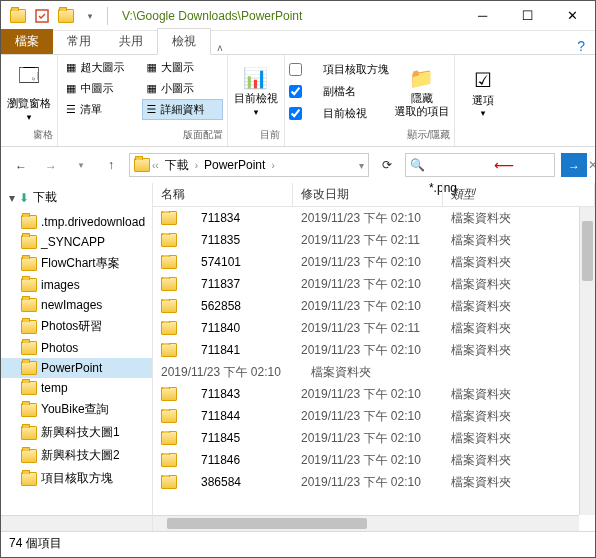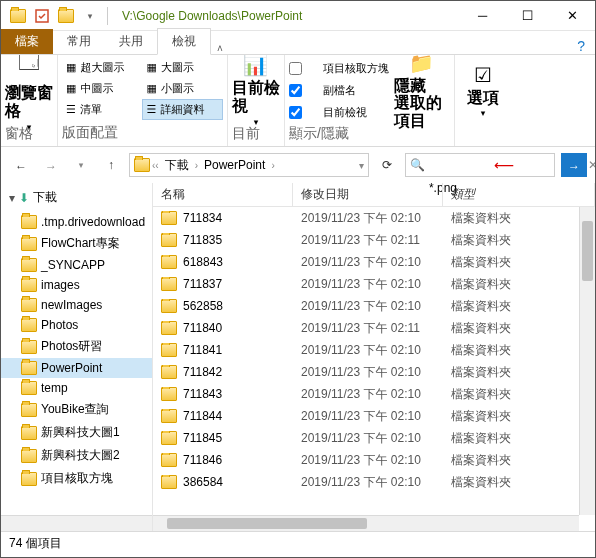--- a/index.html
+++ b/index.html
@@ -18,24 +18,24 @@
 .tab { padding: 4px 14px; font-size: 12px; color: #444; cursor: pointer; }
 .tab.file { background: #a16207; color: #fff; }
 .tab.active { border: 1px solid #dadada; border-bottom: 1px solid #fff; background: #fff; margin-bottom: -1px; }
 .tabs .help { margin-left: auto; color: #1979ca; padding: 0 10px; font-size: 14px; }
 .tabs .chevron { color: #555; padding: 0 6px; font-size: 10px; }
 
 
 .ribbon { height: 92px; background: #fff; border-bottom: 1px solid #dadada; display: flex; }
 .ribbon-group { border-right: 1px solid #e5e5e5; display: flex; flex-direction: column; padding: 2px 4px; }
 .ribbon-group .group-body { flex: 1; display: flex; align-items: center; gap: 2px; }
-.ribbon-group .group-label { text-align: left; font-size: 14px; color: #666; padding: 2px 0; }
+.ribbon-group .group-label { text-align: right; font-size: 10px; color: #666; padding: 2px 0; }
 .big-btn { display: flex; flex-direction: column; align-items: center; justify-content: center; width: 48px; height: 66px; gap: 2px; cursor: pointer; }
 .big-btn .icon { font-size: 20px; }
-.big-btn .lbl { font-size: 16px; line-height: 1.1; font-weight: bold; }
+.big-btn .lbl { font-size: 11px; text-align: center; line-height: 1.1; }
 .small-row { display: flex; flex-direction: column; gap: 1px; }
 .small-btn { display: flex; align-items: center; gap: 4px; padding: 1px 4px; height: 21px; cursor: pointer; font-size: 11px; }
 .small-btn.selected { border: 1px solid #a5c8e8; background: #cde6f7; }
 .check-row { display: flex; align-items: center; gap: 21px; height: 21px; font-size: 11px; }
 .check-row input { width: 13px; height: 13px; }
 
 
 .addressbar { height: 36px; display: flex; align-items: center; padding: 4px 8px; gap: 6px; }
 .nav-btn { width: 24px; height: 24px; display: flex; align-items: center; justify-content: center; color: #888; border-radius: 2px; cursor: pointer; }
 .nav-btn.enabled { color: #333; }
@@ -60,21 +60,21 @@
 
 .file-pane { flex: 1; position: relative; overflow: hidden; }
 .columns { height: 24px; display: flex; align-items: center; border-bottom: 1px solid #e5e5e5; font-size: 12px; color: #333; }
 .col { padding: 0 8px; border-right: 1px solid #e5e5e5; height: 100%; display: flex; align-items: center; }
 .col.name { width: 140px; }
 .col.date { width: 150px; }
 .col.type { flex: 1; font-style: italic; }
 .file-list { overflow: hidden; }
 .file-row { display: flex; align-items: center; height: 22px; font-size: 12px; cursor: pointer; }
 .file-row .cell { padding: 0 8px; overflow: hidden; white-space: nowrap; }
-.file-row .cell.name { width: 140px; display: flex; align-items: flex-end; gap: 6px; }
+.file-row .cell.name { width: 140px; display: flex; align-items: flex-end; gap: 24px; }
 .file-row .cell.date { width: 150px; color: #555; }
 .file-row .cell.type { flex: 1; color: #555; }
 .file-scroll-v { position: absolute; top: 24px; right: 0; bottom: 16px; width: 16px; background: #f0f0f0; border-left: 1px solid #dadada; }
 .file-scroll-v .thumb { position: absolute; left: 2px; right: 2px; top: 14px; height: 60px; background: #c2c2c2; border-radius: 2px; }
 .file-scroll-h { position: absolute; bottom: 0; left: 0; right: 16px; height: 16px; background: #f0f0f0; border-top: 1px solid #dadada; }
 .file-scroll-h .thumb { position: absolute; top: 2px; bottom: 2px; left: 14px; width: 200px; background: #c2c2c2; border-radius: 2px; }
 
 
 .statusbar { height: 24px; border-top: 1px solid #dadada; display: flex; align-items: center; padding: 0 8px; font-size: 12px; background: #fff; }
 
@@ -245,41 +245,41 @@
       <span style="color:#3a8;">⬇</span>
       <span>下載</span>
     </div>
     <div class="nav-list" id="nav-list">
         <div class="nav-item">
           <span class="folder-icon"></span>
           <span>.tmp.drivedownload</span>
         </div>
         <div class="nav-item">
           <span class="folder-icon"></span>
+          <span>_SYNCAPP</span>
+        </div>
+        <div class="nav-item">
+          <span class="folder-icon"></span>
           <span>FlowChart專案</span>
         </div>
         <div class="nav-item">
           <span class="folder-icon"></span>
-          <span>_SYNCAPP</span>
-        </div>
-        <div class="nav-item">
-          <span class="folder-icon"></span>
           <span>images</span>
         </div>
         <div class="nav-item">
           <span class="folder-icon"></span>
           <span>newImages</span>
         </div>
         <div class="nav-item">
           <span class="folder-icon"></span>
+          <span>Photos研習</span>
+        </div>
+        <div class="nav-item">
+          <span class="folder-icon"></span>
           <span>Photos</span>
-        </div>
-        <div class="nav-item">
-          <span class="folder-icon"></span>
-          <span>Photos研習</span>
         </div>
         <div class="nav-item selected">
           <span class="folder-icon"></span>
           <span>PowerPoint</span>
         </div>
         <div class="nav-item">
           <span class="folder-icon"></span>
           <span>temp</span>
         </div>
         <div class="nav-item">
@@ -321,21 +321,21 @@
           <div class="cell name">
             <span class="folder-icon"></span>
             <span>711835</span>
           </div>
           <div class="cell date">2019/11/23 下午 02:11</div>
           <div class="cell type">檔案資料夾</div>
         </div>
         <div class="file-row">
           <div class="cell name">
             <span class="folder-icon"></span>
-            <span>618843</span>
+            <span>574101</span>
           </div>
           <div class="cell date">2019/11/23 下午 02:10</div>
           <div class="cell type">檔案資料夾</div>
         </div>
         <div class="file-row">
           <div class="cell name">
             <span class="folder-icon"></span>
             <span>711837</span>
           </div>
           <div class="cell date">2019/11/23 下午 02:10</div>
@@ -359,24 +359,20 @@
         </div>
         <div class="file-row">
           <div class="cell name">
             <span class="folder-icon"></span>
             <span>711841</span>
           </div>
           <div class="cell date">2019/11/23 下午 02:10</div>
           <div class="cell type">檔案資料夾</div>
         </div>
         <div class="file-row">
-          <div class="cell name">
-            <span class="folder-icon"></span>
-            <span>711842</span>
-          </div>
           <div class="cell date">2019/11/23 下午 02:10</div>
           <div class="cell type">檔案資料夾</div>
         </div>
         <div class="file-row">
           <div class="cell name">
             <span class="folder-icon"></span>
             <span>711843</span>
           </div>
           <div class="cell date">2019/11/23 下午 02:10</div>
           <div class="cell type">檔案資料夾</div>

